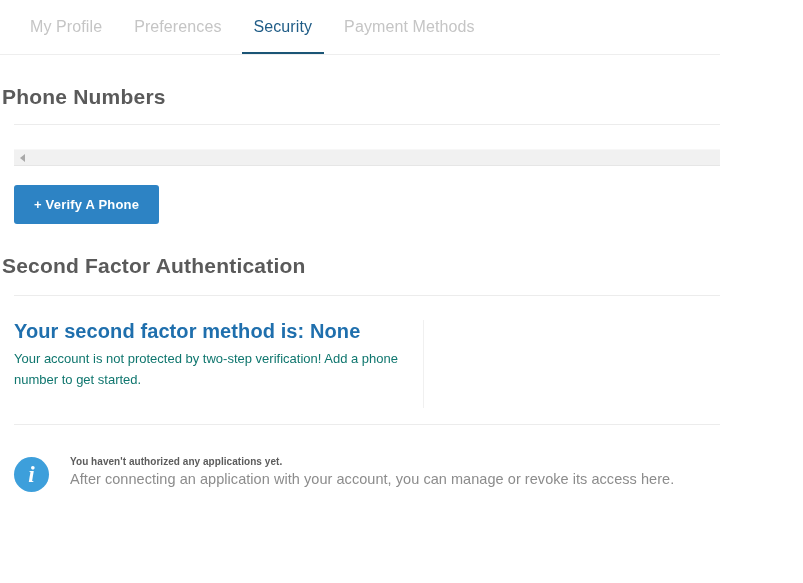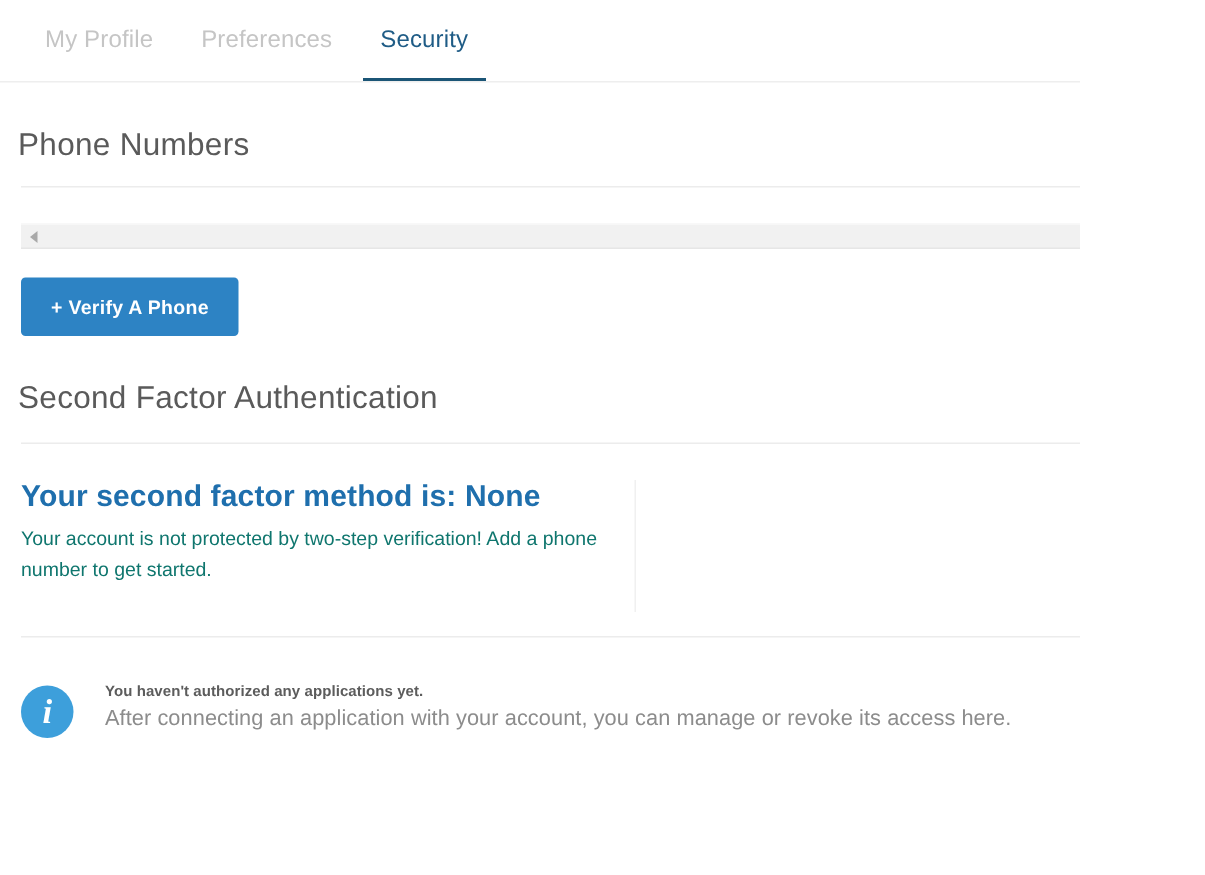--- a/index.html
+++ b/index.html
@@ -53,24 +53,24 @@
     left: 4px;
     right: 4px;
     bottom: -1px;
     height: 2px;
     background: #1b5576;
   }
 
   
   .section-title {
     font-size: 21px;
-    font-weight: 400;
+    font-weight: 700;
     color: #5a5a5a;
     margin: 0;
-    padding: 0 12px;
+    padding: 0 2px;
     letter-spacing: .2px;
   }
   .rule {
     height: 1px;
     background: #ececec;
     margin: 0 0 0 14px;
   }
 
   
   #phone-section-title { padding-top: 30px; }
@@ -187,20 +187,21 @@
 </head>
 <body>
 
 <div class="page">
 
   
   <nav class="tabbar">
     <button class="tab">My Profile</button>
     <button class="tab">Preferences</button>
     <button class="tab active">Security</button>
+    <button class="tab">Payment Methods</button>
   </nav>
 
   
   <h2 class="section-title" id="phone-section-title">Phone Numbers</h2>
   <div class="rule" id="phone-rule"></div>
 
   <div class="scroll-strip">
     <span class="scroll-arrow-left"></span>
   </div>
 

